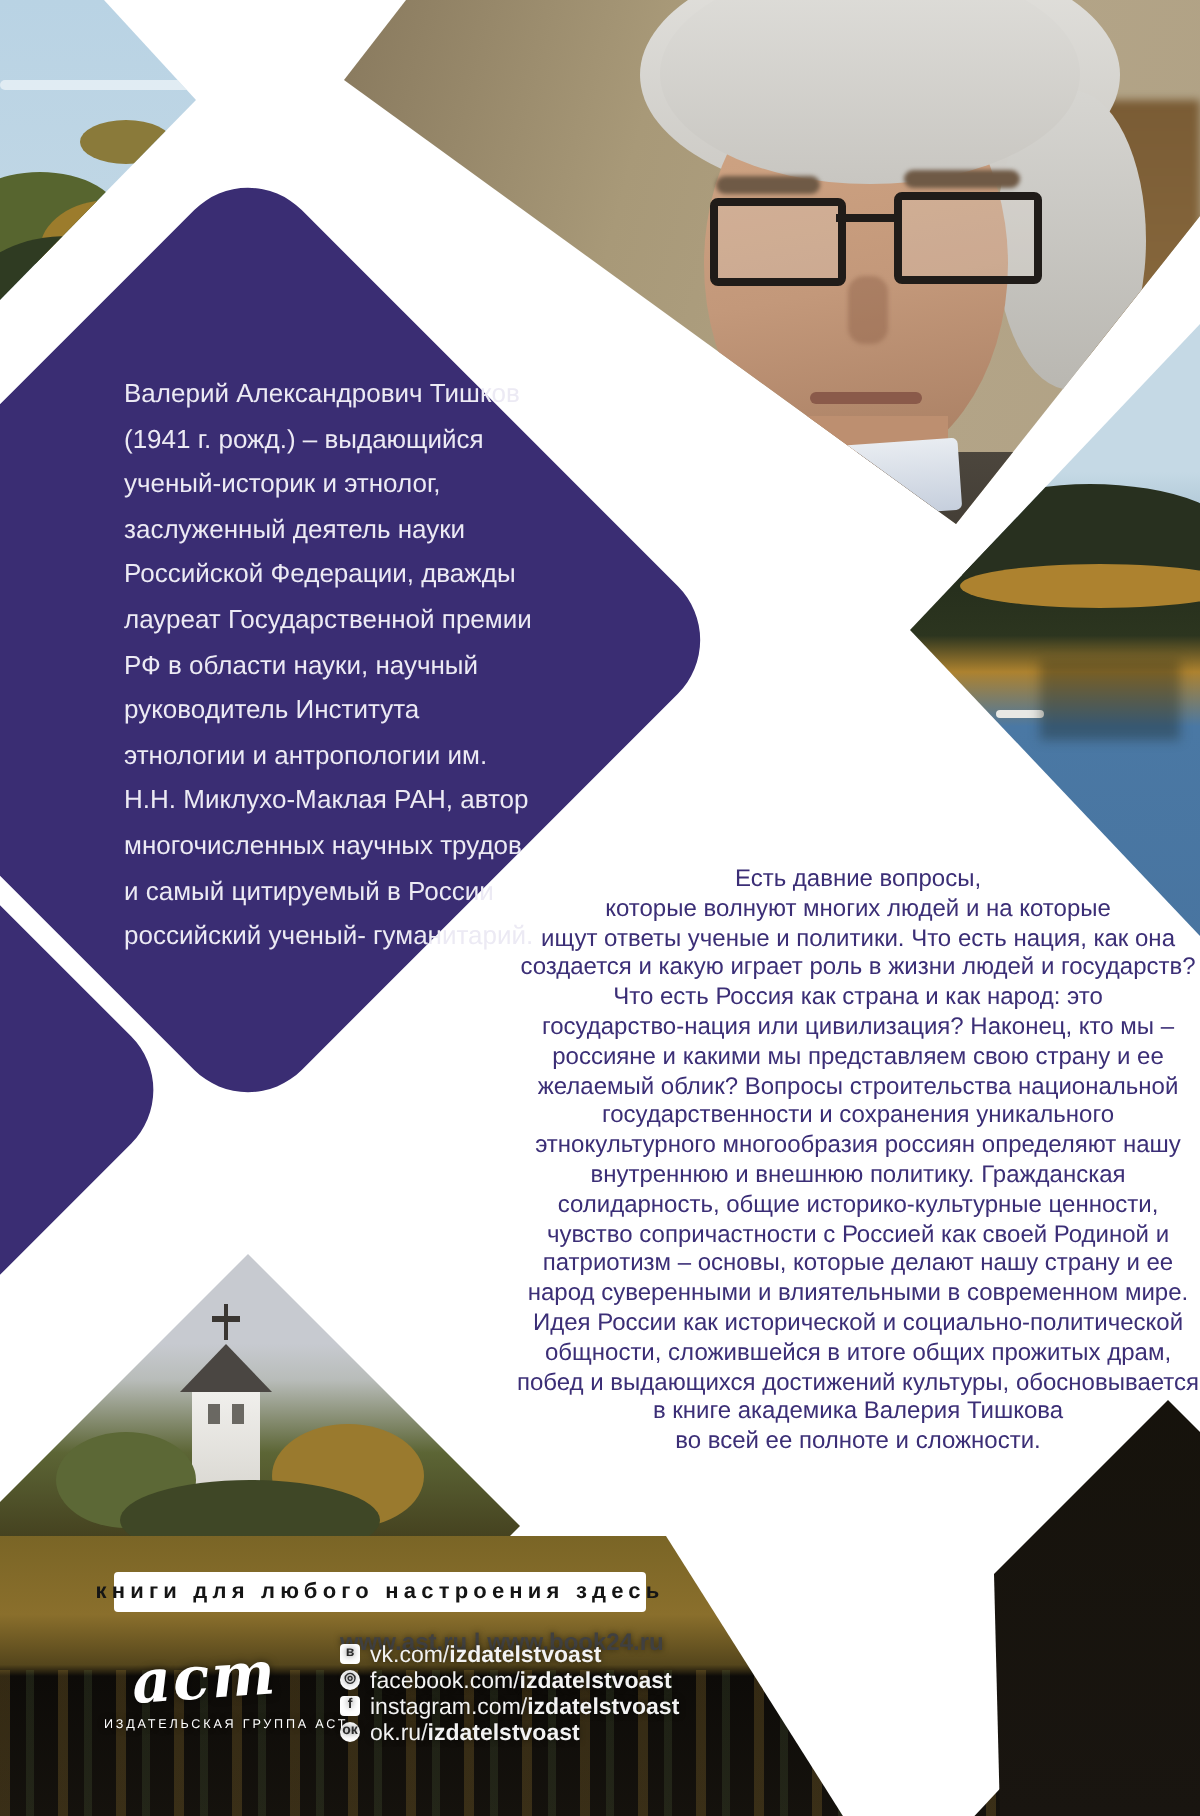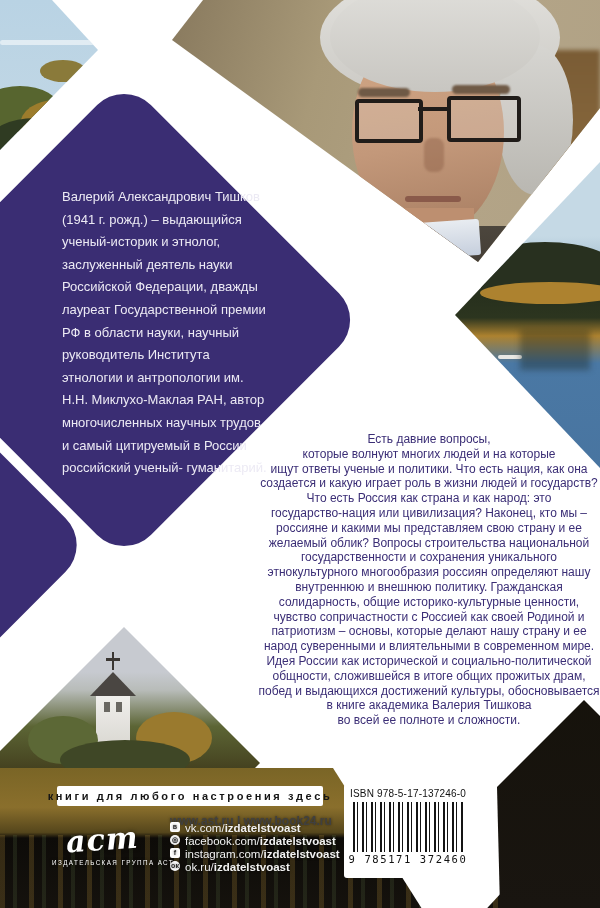--- a/index.html
+++ b/index.html
@@ -208,19 +208,14 @@
       <span>ok.ru/</span>
         <b>izdatelstvoast</b>
     </div>
   </div>
 
   <div id="ast-logo" class="abs">
     <div class="mark">аст</div>
     <div class="tagline">ИЗДАТЕЛЬСКАЯ ГРУППА АСТ</div>
   </div>
 
-  <div id="barcode-box" class="abs">
-    <div id="isbn-label">ISBN 978-5-17-137246-0</div>
-    <div id="barcode-bars"></div>
-    <div id="barcode-digits">9 785171 372460</div>
-  </div>
 
 </div>
 
 </body></html>

